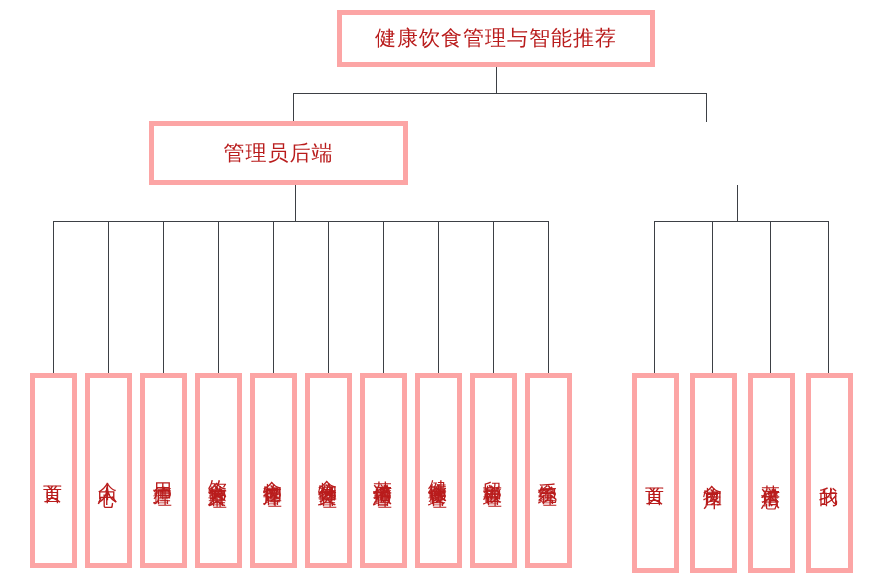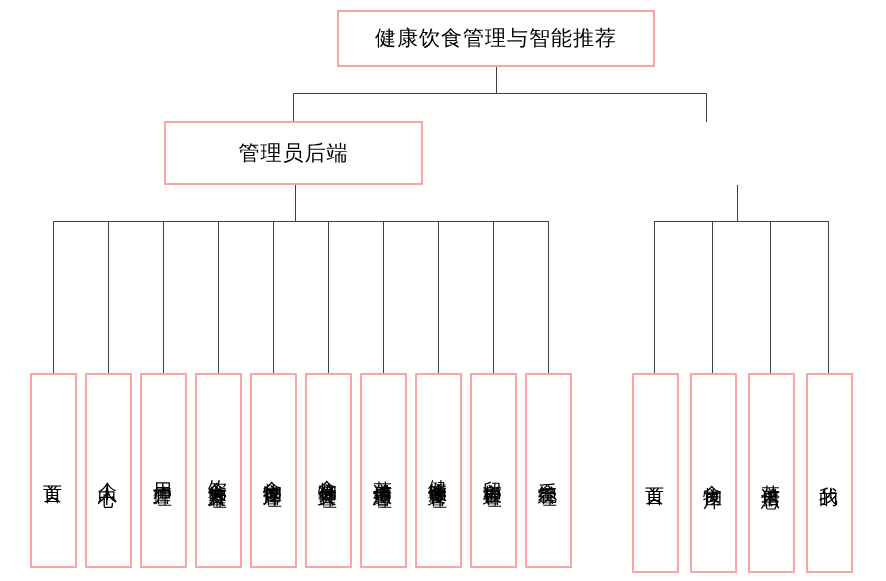--- a/index.html
+++ b/index.html
@@ -17,27 +17,27 @@
     width: 886px;
     height: 581px;
     background: #ffffff;
     overflow: hidden;
   }
 
   
   .node {
     position: absolute;
     box-sizing: border-box;
-    border: 2px solid #fca5a5;
+    border: 5px solid #fca5a5;
     background: #ffffff;
     display: flex;
     align-items: center;
     justify-content: center;
     text-align: center;
-    color: #000000;
+    color: #b91c1c;
     line-height: 1.0;
   }
   .node.root {
     font-size: 21px;
     letter-spacing: 1px;
   }
   .node.level2 {
     font-size: 21px;
     letter-spacing: 1px;
   }
@@ -73,21 +73,21 @@
   </div>
 
   <div class="line v" style="left:496px; top:67px; width:1px; height:26px;"></div>
 
   <div class="line h" style="left:293px; top:93px; width:414px; height:1px;"></div>
 
   <div class="line v" style="left:293px; top:93px; width:1px; height:29px;"></div>
 
   <div class="line v" style="left:706px; top:93px; width:1px; height:29px;"></div>
 
-  <div class="node level2" style="left:164px; top:121px; width:259px; height:64px;">
+  <div class="node level2" style="left:149px; top:121px; width:259px; height:64px;">
     <span>管理员后端</span>
   </div>
 
 
   <div class="line v" style="left:295px; top:185px; width:1px; height:37px;"></div>
   <div class="line h" style="left:53px; top:221px; width:495px; height:1px;"></div>
 
   <div class="line v" style="left:53px;  top:221px; width:1px; height:152px;"></div>
   <div class="line v" style="left:108px; top:221px; width:1px; height:152px;"></div>
   <div class="line v" style="left:163px; top:221px; width:1px; height:152px;"></div>

